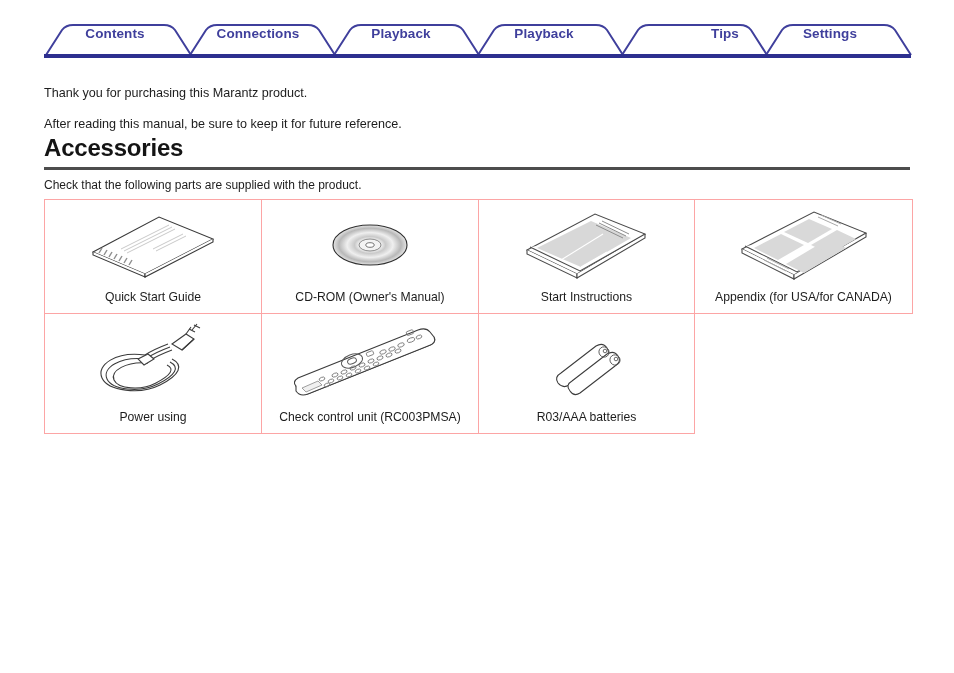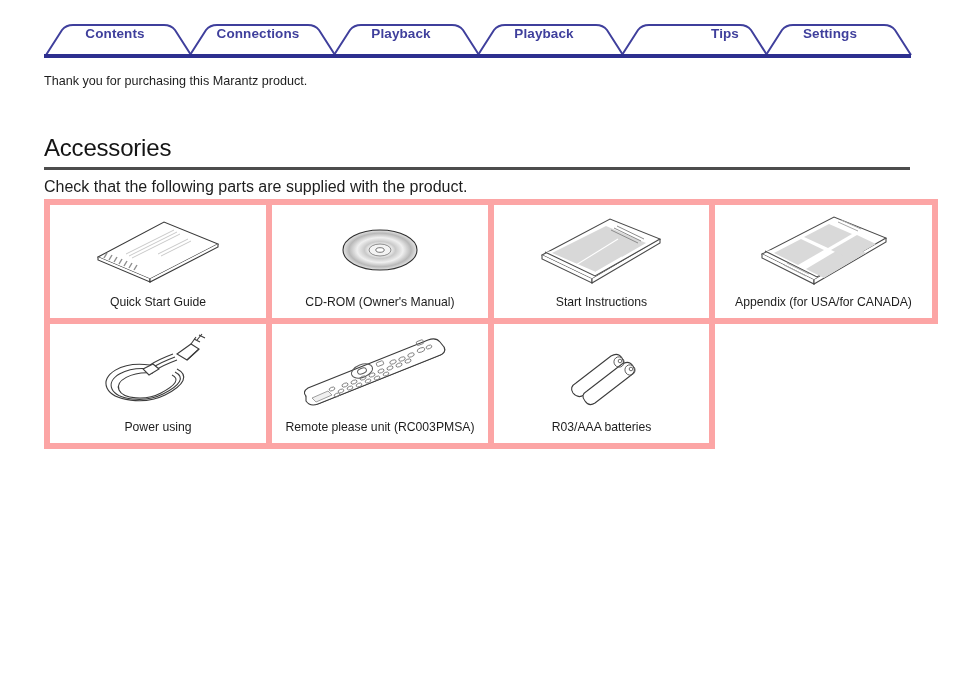--- a/index.html
+++ b/index.html
@@ -39,58 +39,58 @@
   
   #intro {
     position: absolute;
     left: 44px;
     top: 72px;
     width: 860px;
     font-size: 12.6px;
     line-height: 18.5px;
     color: #1d1d1d;
   }
-  #intro div { white-space: nowrap; }
+  #intro div { white-space: nowrap; margin-top: 12px; }
 
   
   #heading {
     position: absolute;
     left: 44px;
     top: 134px;
     font-size: 24px;
-    font-weight: normal;
+    font-weight: bold;
     color: #141414;
     letter-spacing: -.2px;
   }
   #heading-rule {
     position: absolute;
     left: 44px;
     top: 167px;
     width: 866px;
     height: 3px;
     background: #4d4d4d;
   }
   #subtext {
     position: absolute;
     left: 44px;
     top: 178px;
-    font-size: 16px;
+    font-size: 12px;
     color: #1d1d1d;
   }
 
   
   #acc-table {
     position: absolute;
     left: 44px;
     top: 199px;
     border-collapse: collapse;
     table-layout: fixed;
   }
   #acc-table td {
-    border: 6px solid #fca5a5;
+    border: 1px solid #fca5a5;
     vertical-align: top;
     padding: 0;
   }
   #acc-table td.empty {
     border: none;
   }
   .cell-inner {
     width: 100%;
     height: 100%;
     display: flex;
@@ -142,20 +142,21 @@
   <div class="tab-label" style="left:115px">Contents</div>
   <div class="tab-label" style="left:258px">Connections</div>
   <div class="tab-label" style="left:401px">Playback</div>
   <div class="tab-label" style="left:544px">Playback</div>
   <div class="tab-label" style="left:725px">Tips</div>
   <div class="tab-label" style="left:830px">Settings</div>
 </div>
 
 <div id="intro">
   <div>Thank you for purchasing this Marantz product.</div>
+  <div>After reading this manual, be sure to keep it for future reference.</div>
 </div>
 
 <div id="heading">Accessories</div>
 <div id="heading-rule"></div>
 <div id="subtext">Check that the following parts are supplied with the product.</div>
 
 <table id="acc-table">
   <tbody>
       <tr>
     <td style="width:216px;height:113px">
@@ -319,21 +320,21 @@
               <rect x="126" y="14" width="7" height="4" rx="1" transform="rotate(-21 126 14)"></rect>
               <rect x="86" y="35" width="7" height="4" rx="1" transform="rotate(-21 86 35)"></rect>
             </g>
             <g fill="none" stroke="#5a5a5a" stroke-width="1">
               <ellipse cx="72" cy="43" rx="11" ry="6.4" transform="rotate(-21 72 43)"></ellipse>
               <ellipse cx="72" cy="43" rx="4.6" ry="2.7" transform="rotate(-21 72 43)"></ellipse>
             </g>
             <path d="M22,70 L38,63 L42,67 L26,74 Z" fill="#f0f0f0" stroke="#888888" stroke-width=".8"></path>
           </svg>
         </div>
-        <div class="cell-label">Remote please unit (RC003PMSA)</div>
+        <div class="cell-label">Check control unit (RC003PMSA)</div>
       </div>
     </td>
     <td style="width:215px;height:119px">
       <div class="cell-inner">
         <div class="cell-art">
           <svg width="110" height="82" viewBox="0 0 110 82">
             <g stroke="#3c3c3c" stroke-width="1.1" fill="#ffffff">
               <path d="M26,62 Q22,56 29,52 L64,25 Q71,21 75,27 Q79,33 72,37 L37,64 Q31,68 26,62 Z"></path>
               <path d="M38,70 Q33,64 40,60 L75,33 Q82,29 86,35 Q90,41 83,45 L48,72 Q42,76 38,70 Z"></path>
             </g>

